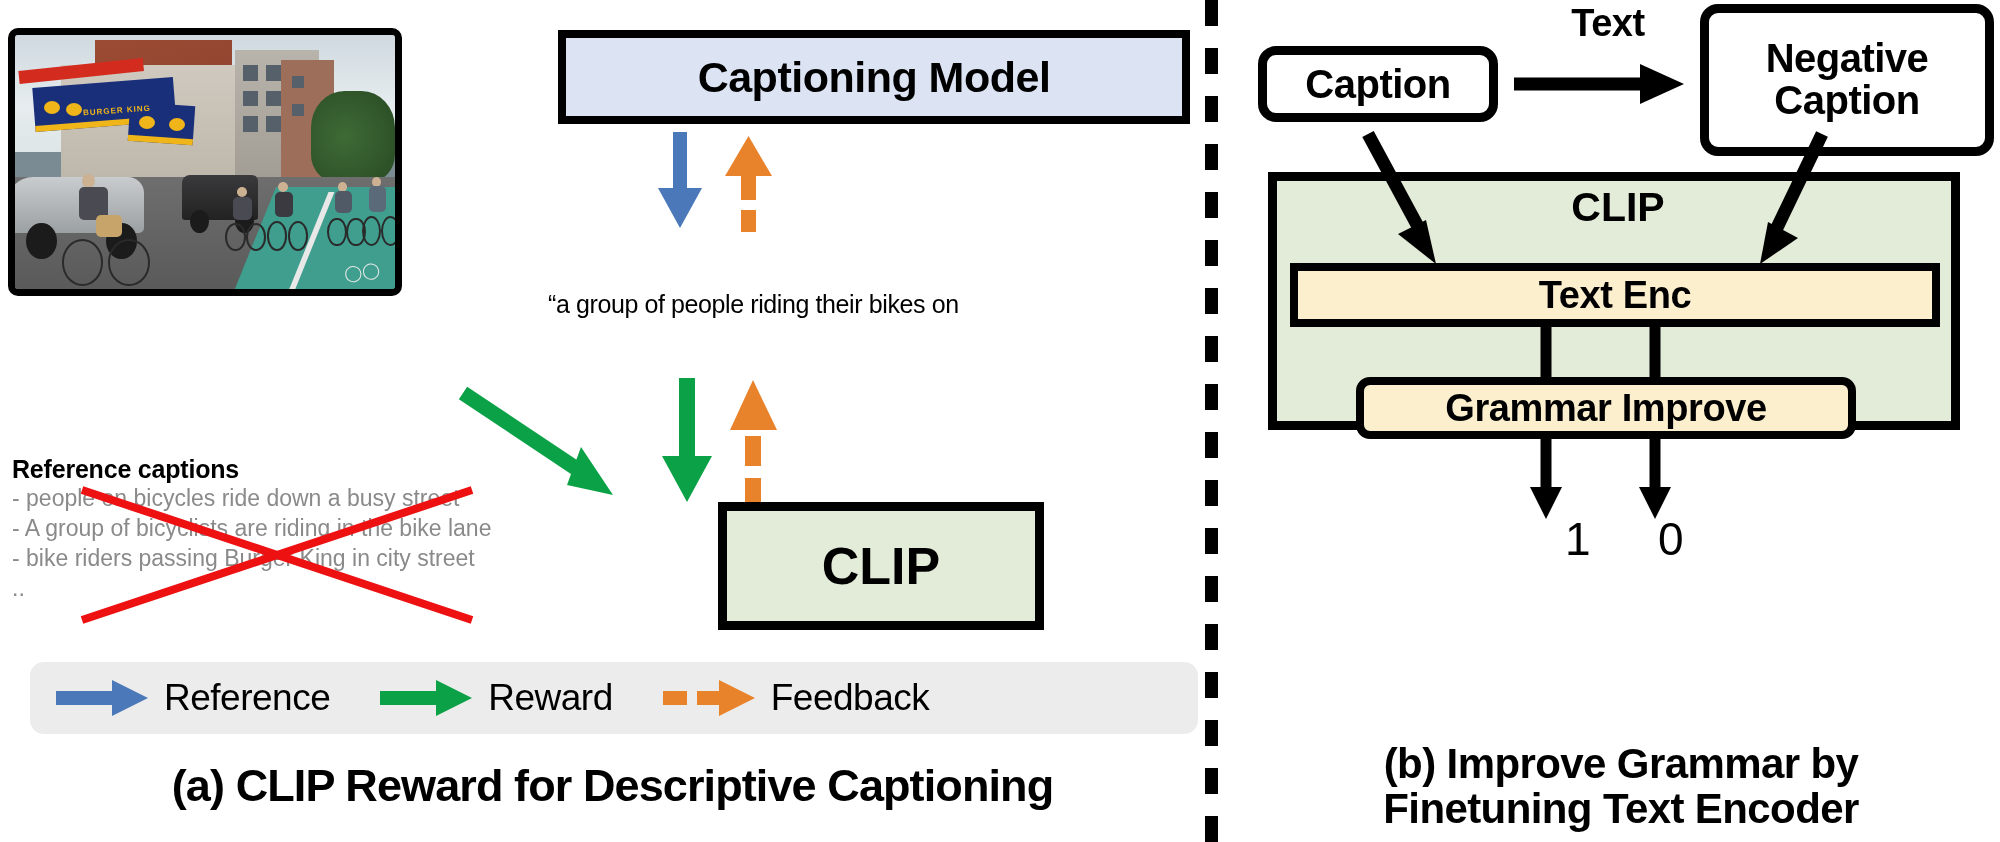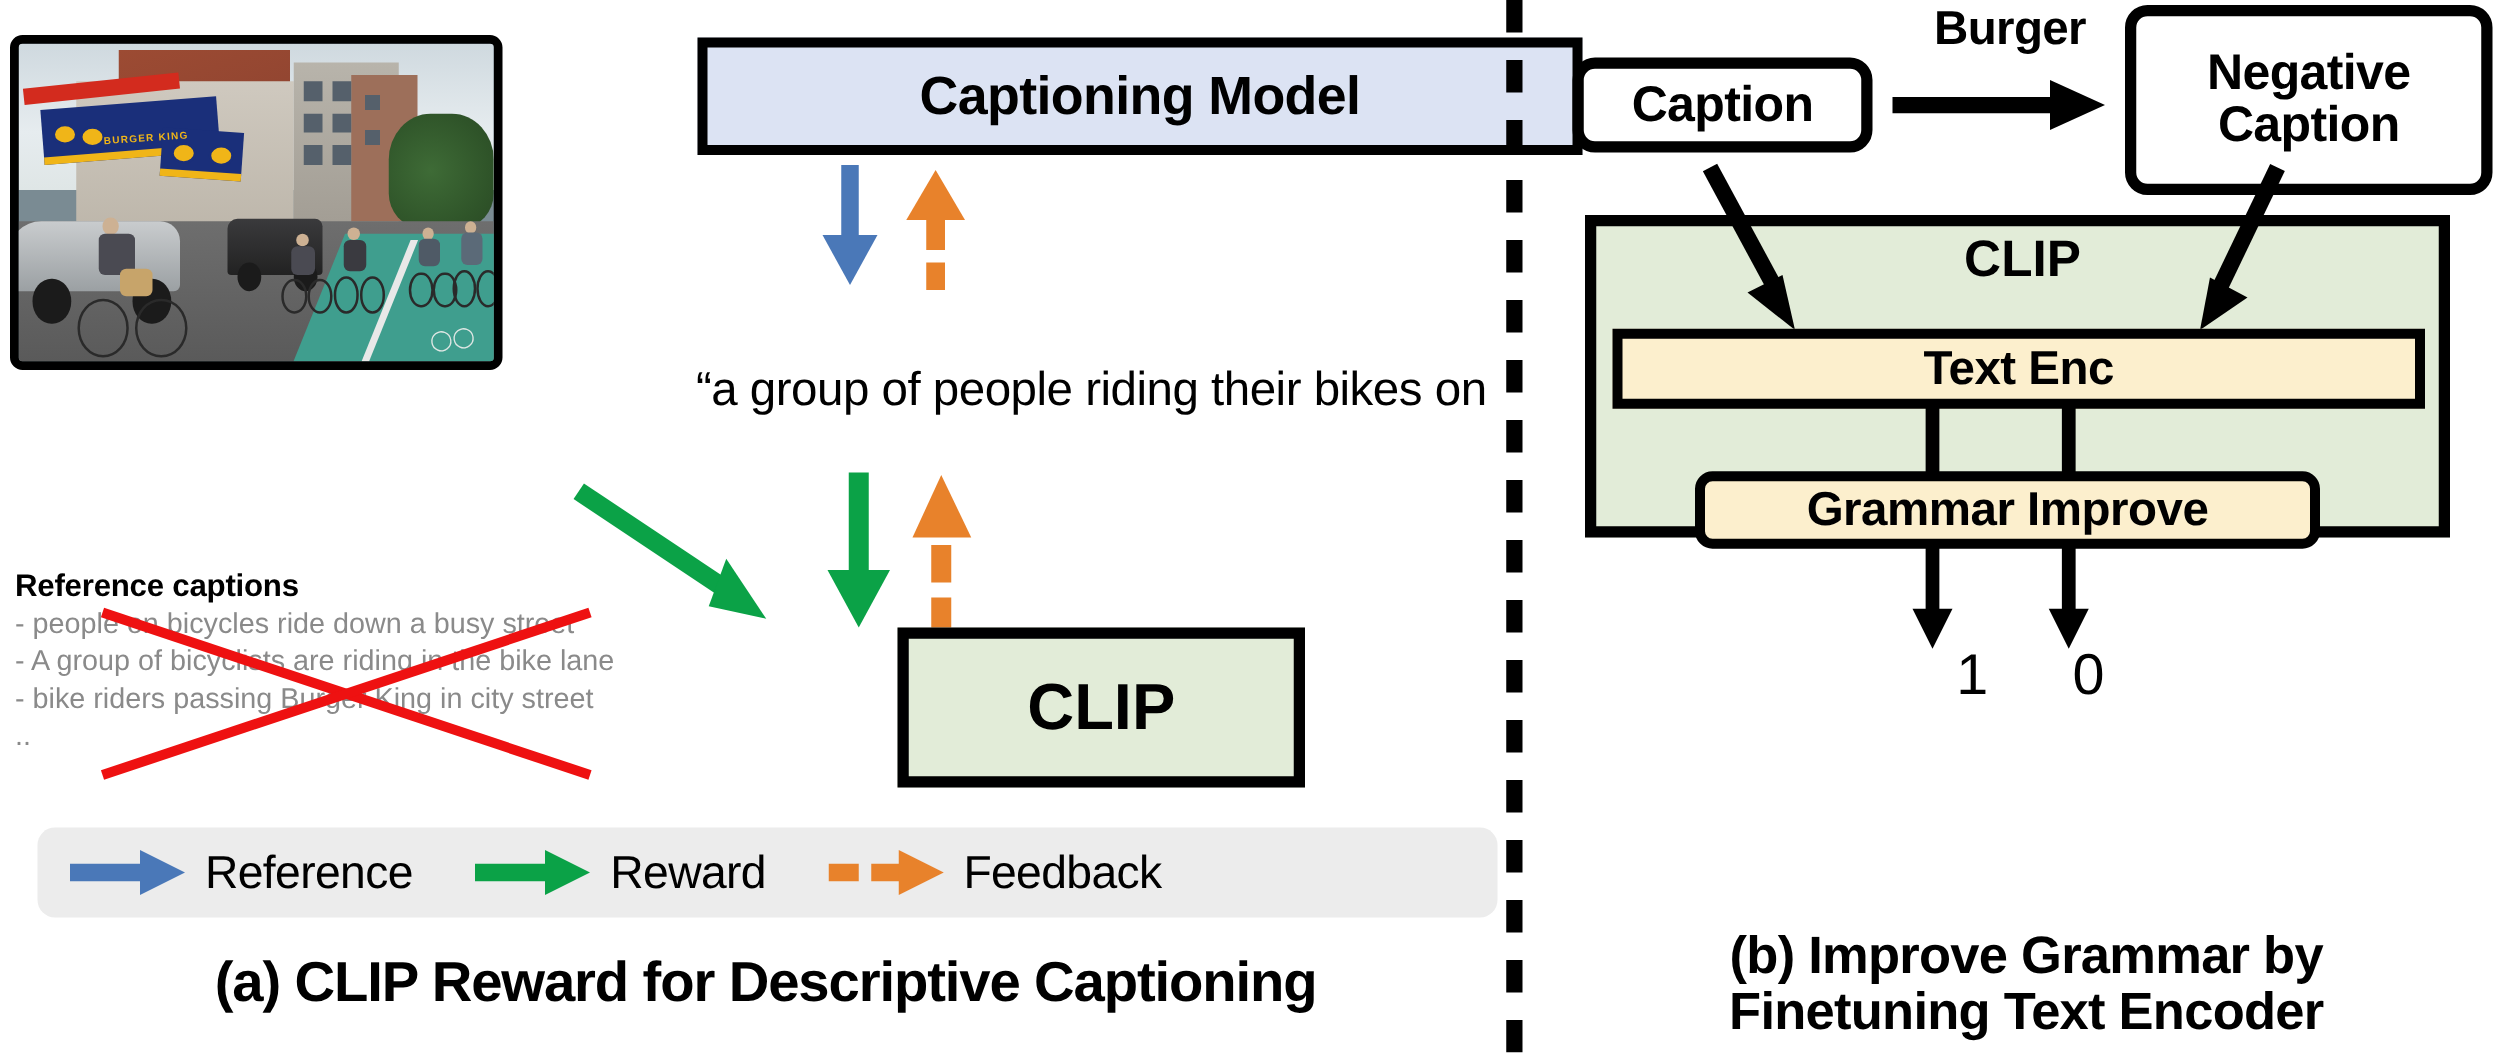--- a/index.html
+++ b/index.html
@@ -54,26 +54,26 @@
   #photo .cyc .head{position:absolute;border-radius:50%;background:#cdb193;}
   #photo .cyc .ring{position:absolute;border:2px solid #2a2a2a;border-radius:50%;}
 
   
   #refblock{left:12px;top:455px;width:600px;}
   #refhead{font-size:25px;font-weight:bold;color:#000;letter-spacing:-0.2px;}
   .refline{font-size:23px;color:#8a8a8a;line-height:1.30;white-space:nowrap;}
   #xcross{left:12px;top:480px;width:530px;height:150px;}
 
   
-  #capmodel{left:558px;top:30px;width:708px;height:94px;background:#dce3f3;
+  #capmodel{left:558px;top:30px;width:632px;height:94px;background:#dce3f3;
             border:8px solid #000;box-sizing:border-box;display:flex;
             align-items:center;justify-content:center;}
   #capmodel span{font-size:43px;font-weight:bold;letter-spacing:-0.5px;}
 
-  #captext{left:548px;top:288px;width:650px;text-align:center;font-size:38px;
+  #captext{left:548px;top:288px;width:650px;text-align:left;font-size:25px;
            line-height:1.28;letter-spacing:-0.4px;}
 
   #clipA{left:718px;top:502px;width:326px;height:128px;background:#e2ecd8;
          border:9px solid #000;box-sizing:border-box;display:flex;
          align-items:center;justify-content:center;}
   #clipA span{font-size:52px;font-weight:bold;letter-spacing:0px;}
 
   
   #legend{left:30px;top:662px;width:1168px;height:72px;background:#ececec;
           border-radius:14px;display:flex;align-items:center;}
@@ -267,21 +267,21 @@
 <div id="capA" class="abs">(a) CLIP Reward for Descriptive Captioning</div>
 
 <svg id="divider" class="abs" width="13" height="842">
   <line x1="6.5" y1="0" x2="6.5" y2="842" stroke="#000" stroke-width="13" stroke-dasharray="26 22"></line>
 </svg>
 
 <div id="capBox" class="abs rbox">
   <span>Caption</span>
 </div>
 
-<div id="noiseLbl" class="abs">Burger</div>
+<div id="noiseLbl" class="abs">Text</div>
 
 <svg class="abs" style="left:1512px;top:62px;" width="190" height="50">
   <line x1="2" y1="22" x2="132" y2="22" stroke="#000" stroke-width="13"></line>
   <polygon points="172,22 128,2 128,42" fill="#000"></polygon>
 </svg>
 
 <div id="negBox" class="abs rbox">
   <span>
     <span>Negative</span><br>
     <span>Caption</span>

